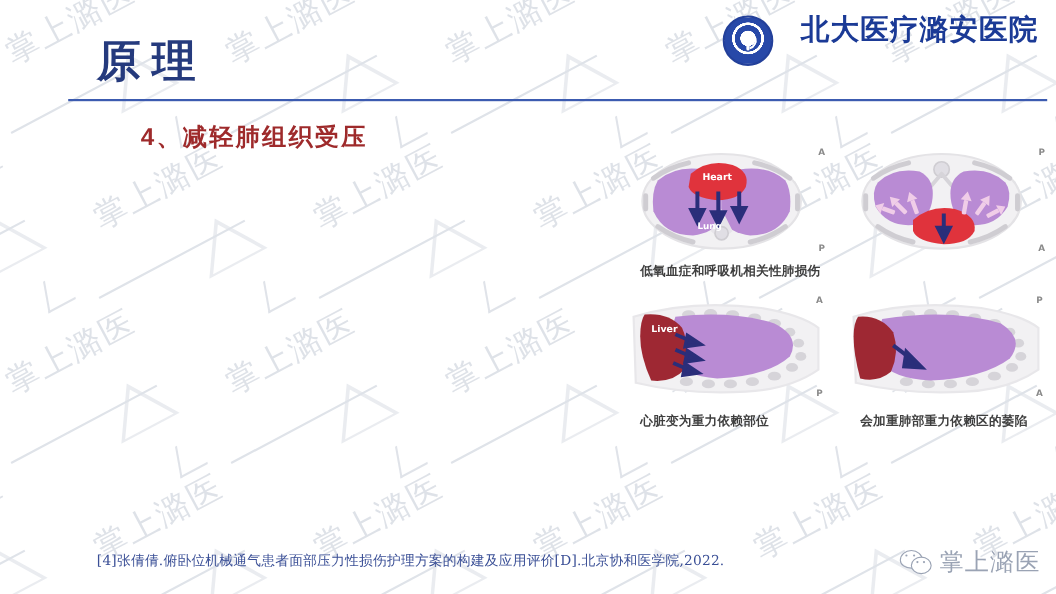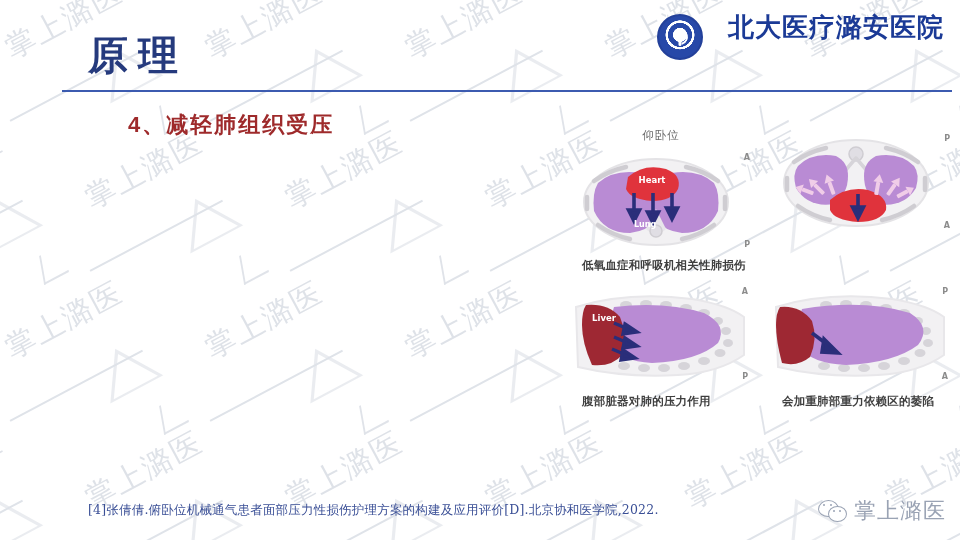--- a/index.html
+++ b/index.html
@@ -282,21 +282,20 @@
 
 <div id="left-col">
   <div id="section-heading">4、减轻肺组织受压</div>
 </div>
 
 <div id="figures">
 
   <div class="fig-row">
 
     <div class="fig-col">
-      <div class="fig-pos-label">仰卧位</div>
       <div class="fig-canvas">
         <svg viewBox="0 0 186 104" width="186" height="104">
 
           <ellipse cx="88" cy="55" rx="72" ry="43" fill="#f2f1f3" stroke="#e4e3e6" stroke-width="2"></ellipse>
 
           <g stroke="#cfcdd2" stroke-width="4.5" fill="none" stroke-linecap="round">
             <path d="M26 34 Q40 24 58 20"></path>
             <path d="M150 34 Q136 24 118 20"></path>
             <path d="M19 50 L19 62"></path>
             <path d="M157 50 L157 62"></path>
@@ -423,21 +422,21 @@
               <path d="M57 41 L69 49 L55 51 Z"></path>
             <line x1="46" y1="54" x2="60" y2="60"></line>
               <path d="M57 55 L69 63 L55 65 Z"></path>
             <line x1="44" y1="66" x2="58" y2="72"></line>
               <path d="M55 67 L67 75 L53 77 Z"></path>
           </g>
         </svg>
         <span class="ap-label" style="right:6px;top:4px;">A</span>
         <span class="ap-label" style="right:6px;bottom:6px;">P</span>
       </div>
-      <div class="fig-caption">腹部脏器对肺的压力作用</div>
+      <div class="fig-caption">心脏变为重力依赖部位</div>
     </div>
 
     <div class="fig-col">
       <div class="fig-canvas">
         <svg viewBox="0 0 186 104" width="186" height="104">
           <path d="M8 24 Q60 8 124 16 Q160 22 176 34 L176 72 Q150 90 110 92 Q56 95 10 84 Z" fill="#f2f1f3" stroke="#e8e7ea" stroke-width="2"></path>
           <g fill="#d6d4d9">
             <ellipse cx="58" cy="22" rx="6" ry="4"></ellipse>
               <ellipse cx="78" cy="21" rx="6" ry="4"></ellipse>
             <ellipse cx="98" cy="22" rx="6" ry="4"></ellipse>

